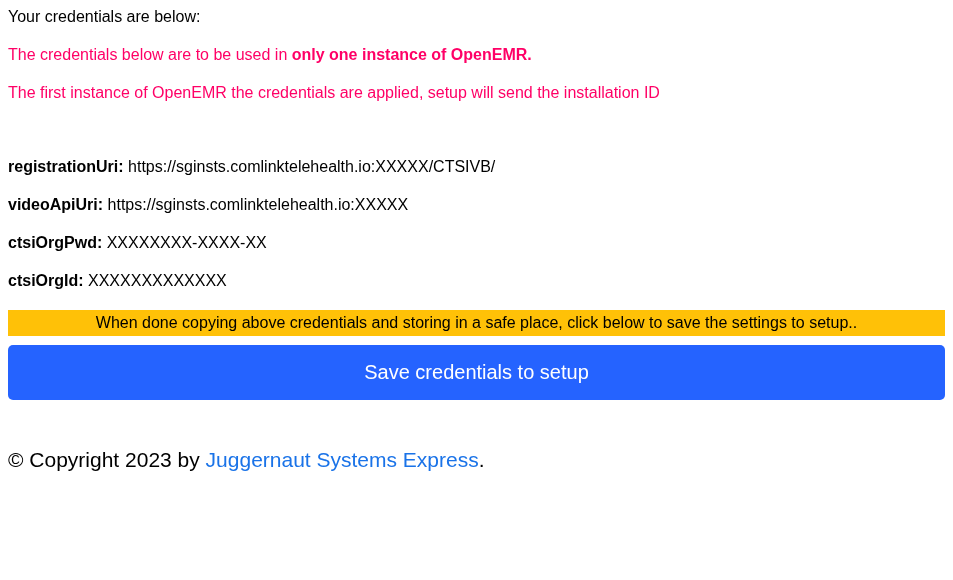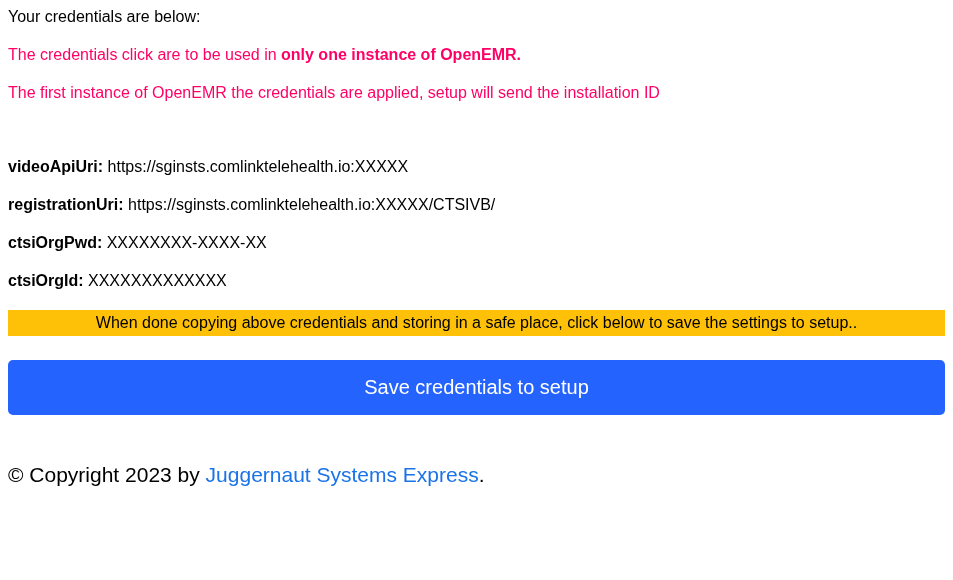--- a/index.html
+++ b/index.html
@@ -53,52 +53,52 @@
     }
     .save-button {
       background-color: #2563ff;
       color: #fff;
       border: none;
       border-radius: 5px;
       font-size: 20px;
       padding: 16px;
       width: 100%;
       cursor: pointer;
-      margin-top: 24px;
+      margin-top: 9px;
     }
     .footer {
       margin-top: 48px;
       font-size: 21px;
     }
     .footer a {
       color: #1a73e8;
       text-decoration: none;
     }
   </style>
 </head>
 <body>
 
 <div class="content">
   <p class="intro-text">Your credentials are below:</p>
 
   <p class="warning-line">
-    <span>The credentials click are to be used in </span><strong>only one instance of OpenEMR.</strong>
+    <span>The credentials below are to be used in </span><strong>only one instance of OpenEMR.</strong>
   </p>
 
   <p class="warning-line">The first instance of OpenEMR the credentials are applied, setup will send the installation ID</p>
 
 
   <div class="credentials-section">
     <p class="cred-row">
+      <span class="cred-label">registrationUri:</span>
+      <span class="cred-value">https://sginsts.comlinktelehealth.io:XXXXX/CTSIVB/</span>
+    </p>
+    <p class="cred-row">
       <span class="cred-label">videoApiUri:</span>
       <span class="cred-value">https://sginsts.comlinktelehealth.io:XXXXX</span>
-    </p>
-    <p class="cred-row">
-      <span class="cred-label">registrationUri:</span>
-      <span class="cred-value">https://sginsts.comlinktelehealth.io:XXXXX/CTSIVB/</span>
     </p>
     <p class="cred-row">
       <span class="cred-label">ctsiOrgPwd:</span>
       <span class="cred-value">XXXXXXXX-XXXX-XX</span>
     </p>
     <p class="cred-row">
       <span class="cred-label">ctsiOrgId:</span>
       <span class="cred-value">XXXXXXXXXXXXX</span>
     </p>
   </div>

